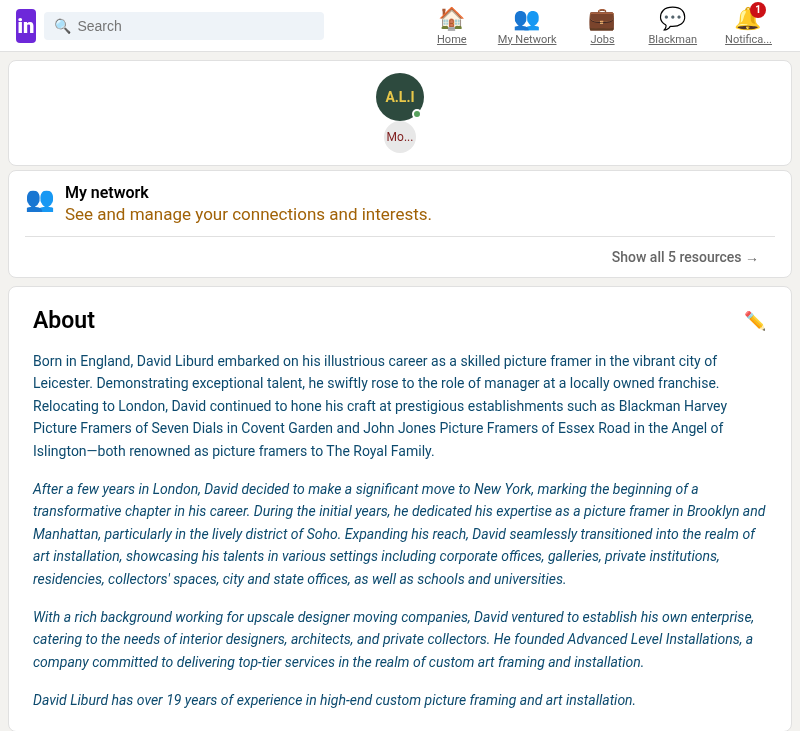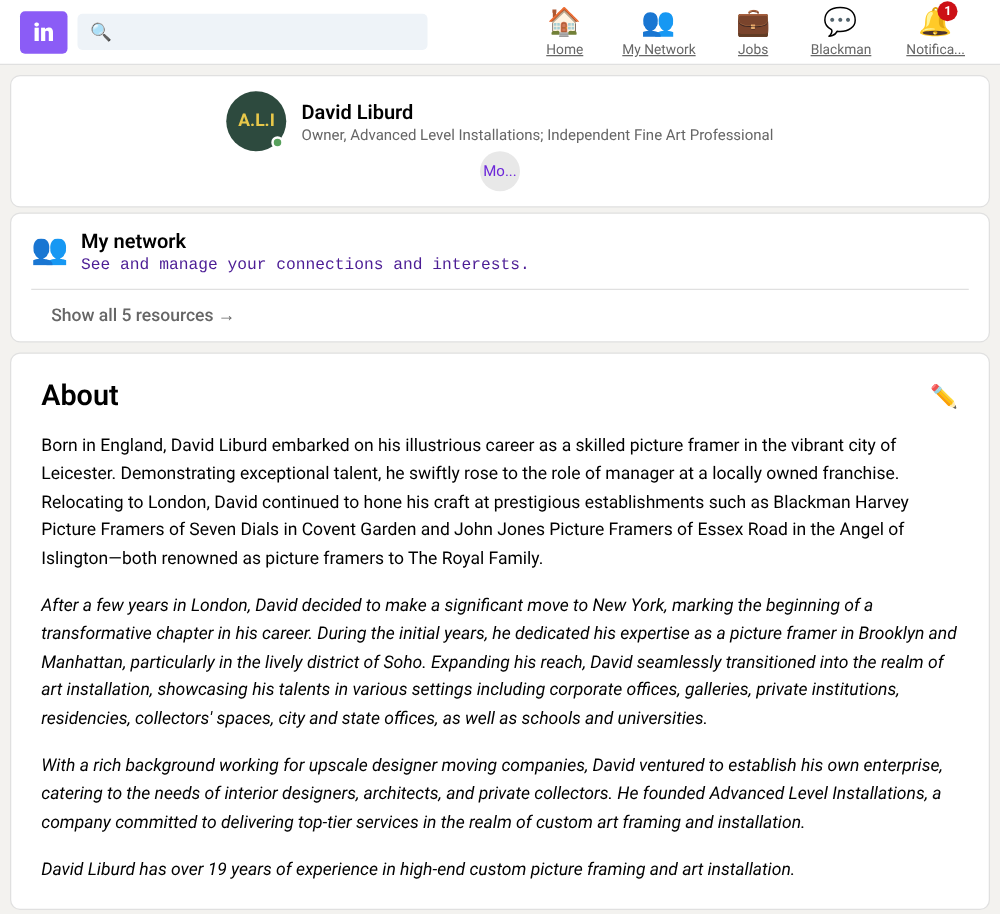--- a/index.html
+++ b/index.html
@@ -16,23 +16,23 @@
       border-bottom: 1px solid #e0e0e0;
       display: flex;
       align-items: center;
       padding: 0 16px;
       height: 52px;
       position: sticky;
       top: 0;
       z-index: 100;
     }
     .nav-logo {
-      width: 38px;
+      width: 20px;
       height: 34px;
-      background: #8b5cf6;
+      background: #6d28d9;
       border-radius: 4px;
       display: flex;
       align-items: center;
       justify-content: center;
       color: #fff;
       font-weight: 900;
       font-size: 20px;
       flex-shrink: 0;
       margin-right: 8px;
     }
@@ -161,21 +161,21 @@
     }
     .profile-bar-right {
       background: #e8e8e8;
       border-radius: 50%;
       width: 32px;
       height: 32px;
       display: flex;
       align-items: center;
       justify-content: center;
       font-size: 12px;
-      color: #6d28d9;
+      color: #7f1d1d;
       cursor: pointer;
     }
 
     
     .my-network-section {
       background: #fff;
       border: 1px solid #e0e0e0;
       border-radius: 8px;
       margin: 4px 8px;
       padding: 12px 16px 0;
@@ -190,29 +190,28 @@
       font-size: 24px;
       color: #666;
       margin-top: 2px;
     }
     .my-network-title {
       font-size: 16px;
       font-weight: 600;
       color: #000;
     }
     .my-network-sub {
-      font-size: 13px;
-      color: #4c1d95;
+      font-size: 17px;
+      color: #a16207;
       margin-top: 2px;
-      font-family: Liberation Mono, monospace;
     }
     .show-all-resources {
       border-top: 1px solid #e0e0e0;
       padding: 12px 16px;
-      text-align: left;
+      text-align: right;
     }
     .show-all-link {
       color: #666;
       font-size: 14px;
       font-weight: 500;
       text-decoration: none;
       cursor: pointer;
     }
 
     
@@ -234,21 +233,21 @@
       font-weight: 600;
       color: #000;
     }
     .edit-icon {
       color: #666;
       cursor: pointer;
       font-size: 18px;
     }
     .about-text {
       font-size: 14px;
-      color: #000000;
+      color: #0c4a6e;
       line-height: 1.6;
     }
     .about-text p + p {
       margin-top: 16px;
       font-style: italic;
     }
 
     
     .activity-section {
       background: #fff;
@@ -290,20 +289,21 @@
   </style>
 </head>
 <body>
 
 <nav class="top-nav">
   <div class="nav-logo">
     <span>in</span>
   </div>
   <div class="nav-search">
     <span class="nav-search-icon">🔍</span>
+    <input type="text" placeholder="Search" style="">
   </div>
   <div class="nav-items">
     <a class="nav-item">
       <span class="nav-item-icon">🏠</span>
       <span class="nav-item-label">Home</span>
     </a>
     <a class="nav-item">
       <span class="nav-item-icon">👥</span>
       <span class="nav-item-label">My Network</span>
     </a>
@@ -325,24 +325,20 @@
   </div>
 </nav>
 
 <div class="page-content">
 
   <div class="profile-bar">
     <div class="profile-bar-left">
       <div class="avatar">
         <span>A.L.I</span>
         <span class="avatar-online"></span>
-      </div>
-      <div>
-        <div class="profile-name">David Liburd</div>
-        <div class="profile-title">Owner, Advanced Level Installations; Independent Fine Art Professional</div>
       </div>
     </div>
     <div class="profile-bar-right">
       <span>Mo...</span>
     </div>
   </div>
 
   <div class="my-network-section">
     <div class="my-network-header">
       <span class="network-icon">👥</span>

